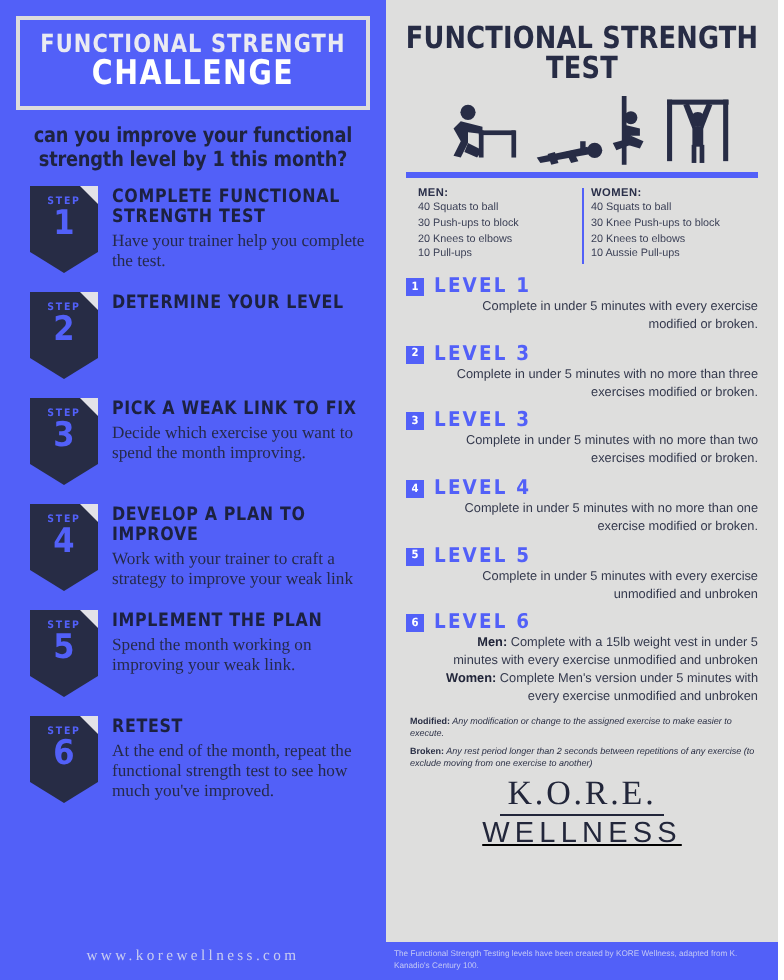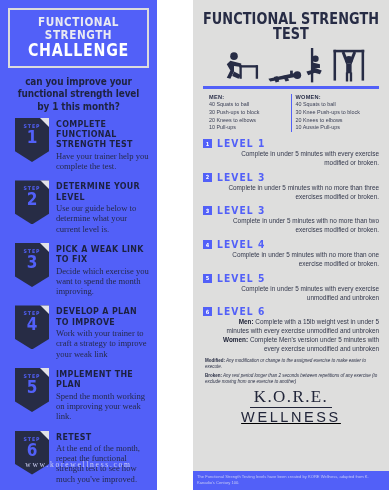--- a/index.html
+++ b/index.html
@@ -1,18 +1,18 @@
 <!DOCTYPE html>
 <html><head>
 <meta charset="utf-8">
 <style>
   html,body{margin:0;padding:0;background:#ffffff;}
   body{width:392px;height:490px;overflow:hidden;
        font-family:"Liberation Sans",sans-serif;}
-  #poster{position:relative;width:389px;height:490px;display:flex;gap:36px;}
+  #poster{position:relative;width:389px;height:490px;display:flex;}
 
   
   .left{position:relative;width:196px;height:490px;background:#5260f8;
         box-sizing:border-box;padding:6px 6px 0 6px;}
   .l-frame{border:2px solid #dcdcdc;box-sizing:border-box;padding:5px 4px 6px 4px;
            margin:2px 2px 0 2px;}
   .l-title1{font-family:"DejaVu Sans Condensed","Liberation Sans",sans-serif;
             color:#e9eaf2;font-weight:bold;font-size:12.5px;letter-spacing:.6px;
             text-align:center;line-height:1.05;transform:scaleX(.93);}
   .l-title2{font-family:"DejaVu Sans Condensed","Liberation Sans",sans-serif;
@@ -36,21 +36,21 @@
   .badge .s-num{position:absolute;top:11px;left:0;right:0;text-align:center;
                 color:#5260f8;font-size:17px;font-weight:bold;line-height:1;
                 font-family:"DejaVu Sans Condensed","Liberation Sans",sans-serif;}
   .s-body{flex:1 1 auto;padding-top:1px;}
   .s-head{color:#1c2140;font-weight:bold;font-size:9.2px;letter-spacing:.35px;
           line-height:1.12;font-family:"DejaVu Sans Condensed","Liberation Sans",sans-serif;
           transform:scaleX(.96);transform-origin:left;}
   .s-desc{color:#252a4a;font-size:8.6px;line-height:1.2;margin-top:1px;
           font-family:"Liberation Serif",serif;}
 
-  .l-url{position:absolute;left:0;right:0;bottom:21px;text-align:center;
+  .l-url{position:absolute;left:0;right:0;bottom:8px;text-align:center;
          color:#c9cdf0;font-size:7.6px;letter-spacing:1.7px;
          font-family:"Liberation Serif",serif;}
 
   
   .right{position:relative;width:196px;height:490px;background:#dededd;
          box-sizing:border-box;padding:0;}
   .r-title{color:#272c45;font-weight:bold;font-size:15.2px;text-align:center;
            letter-spacing:.1px;padding:12px 4px 0 4px;line-height:1;
            font-family:"DejaVu Sans Condensed","Liberation Sans",sans-serif;
            transform:scaleX(.94);}
@@ -119,21 +119,20 @@
       </div>
 
       <div class="step">
         <div class="badge">
           <span class="fold"></span>
           <span class="s-word">STEP</span>
           <span class="s-num">2</span>
         </div>
         <div class="s-body">
           <div class="s-head">DETERMINE YOUR LEVEL</div>
-          <div class="s-desc">Use our guide below to determine what your current level is.</div>
         </div>
       </div>
 
       <div class="step">
         <div class="badge">
           <span class="fold"></span>
           <span class="s-word">STEP</span>
           <span class="s-num">3</span>
         </div>
         <div class="s-body">

